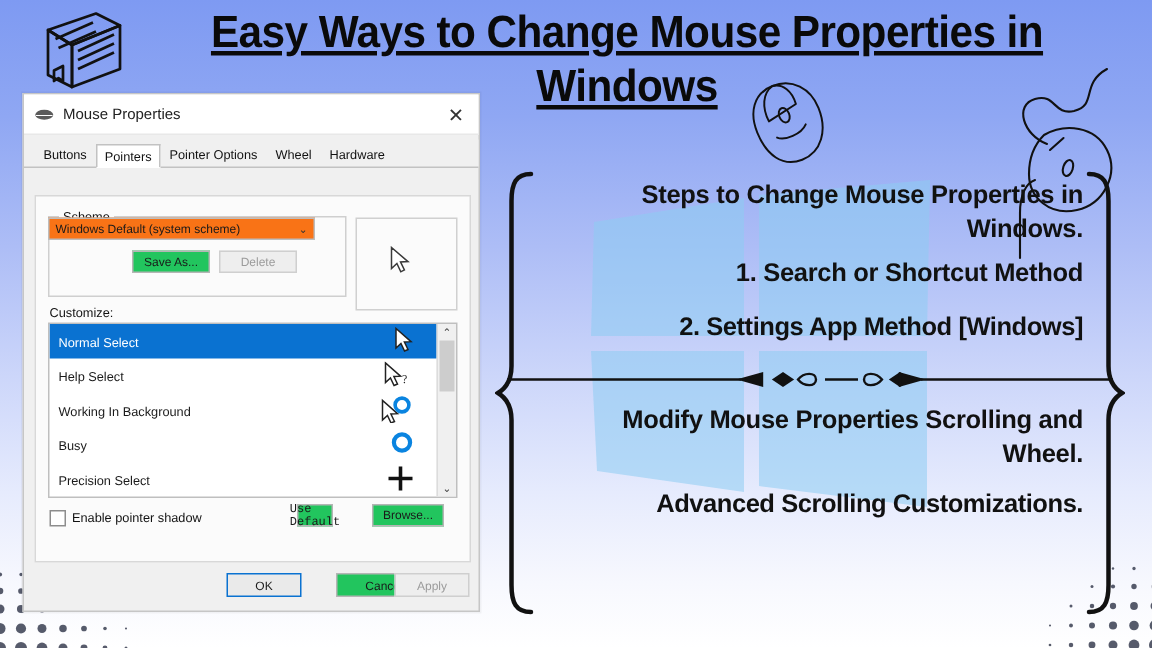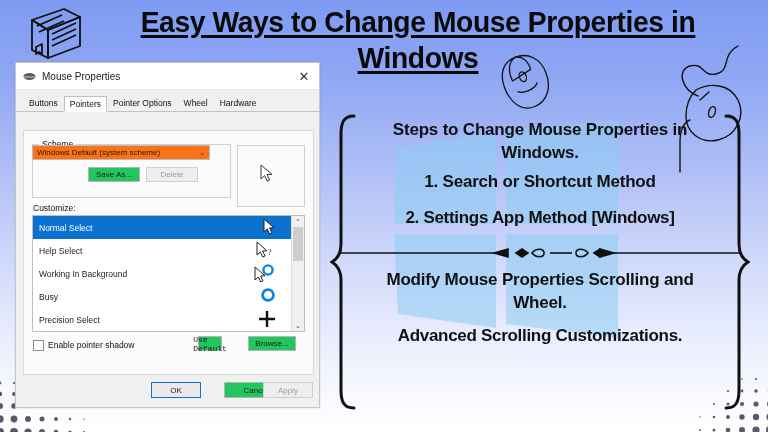--- a/index.html
+++ b/index.html
@@ -39,21 +39,21 @@
   #mouse-wire{left:612px;top:44px;width:150px;height:130px;}
 
   
   #panel{
     position:absolute;left:330px;top:112px;width:420px;height:300px;
   }
   #brace-l{position:absolute;left:0px;top:0px;width:26px;height:300px;}
   #brace-r{position:absolute;left:394px;top:0px;width:26px;height:300px;}
 
   .ptext{
-    position:absolute;left:28px;width:364px;text-align:center;
+    position:absolute;left:28px;width:364px;text-align:right;
     font-family:"Liberation Sans", sans-serif;
     font-weight:bold;color:#111;
   }
   #p1{top:6px;font-size:17px;line-height:23px;letter-spacing:-0.2px;}
   #p2{top:58px;font-size:17px;line-height:23px;letter-spacing:-0.2px;}
   #p3{top:94px;font-size:17px;line-height:23px;letter-spacing:-0.3px;}
   #p4{top:156px;font-size:17px;line-height:23px;letter-spacing:-0.2px;}
   #p5{top:212px;font-size:17px;line-height:23px;letter-spacing:-0.3px;}
 
   #divider{position:absolute;left:6px;top:134px;width:408px;height:14px;}

